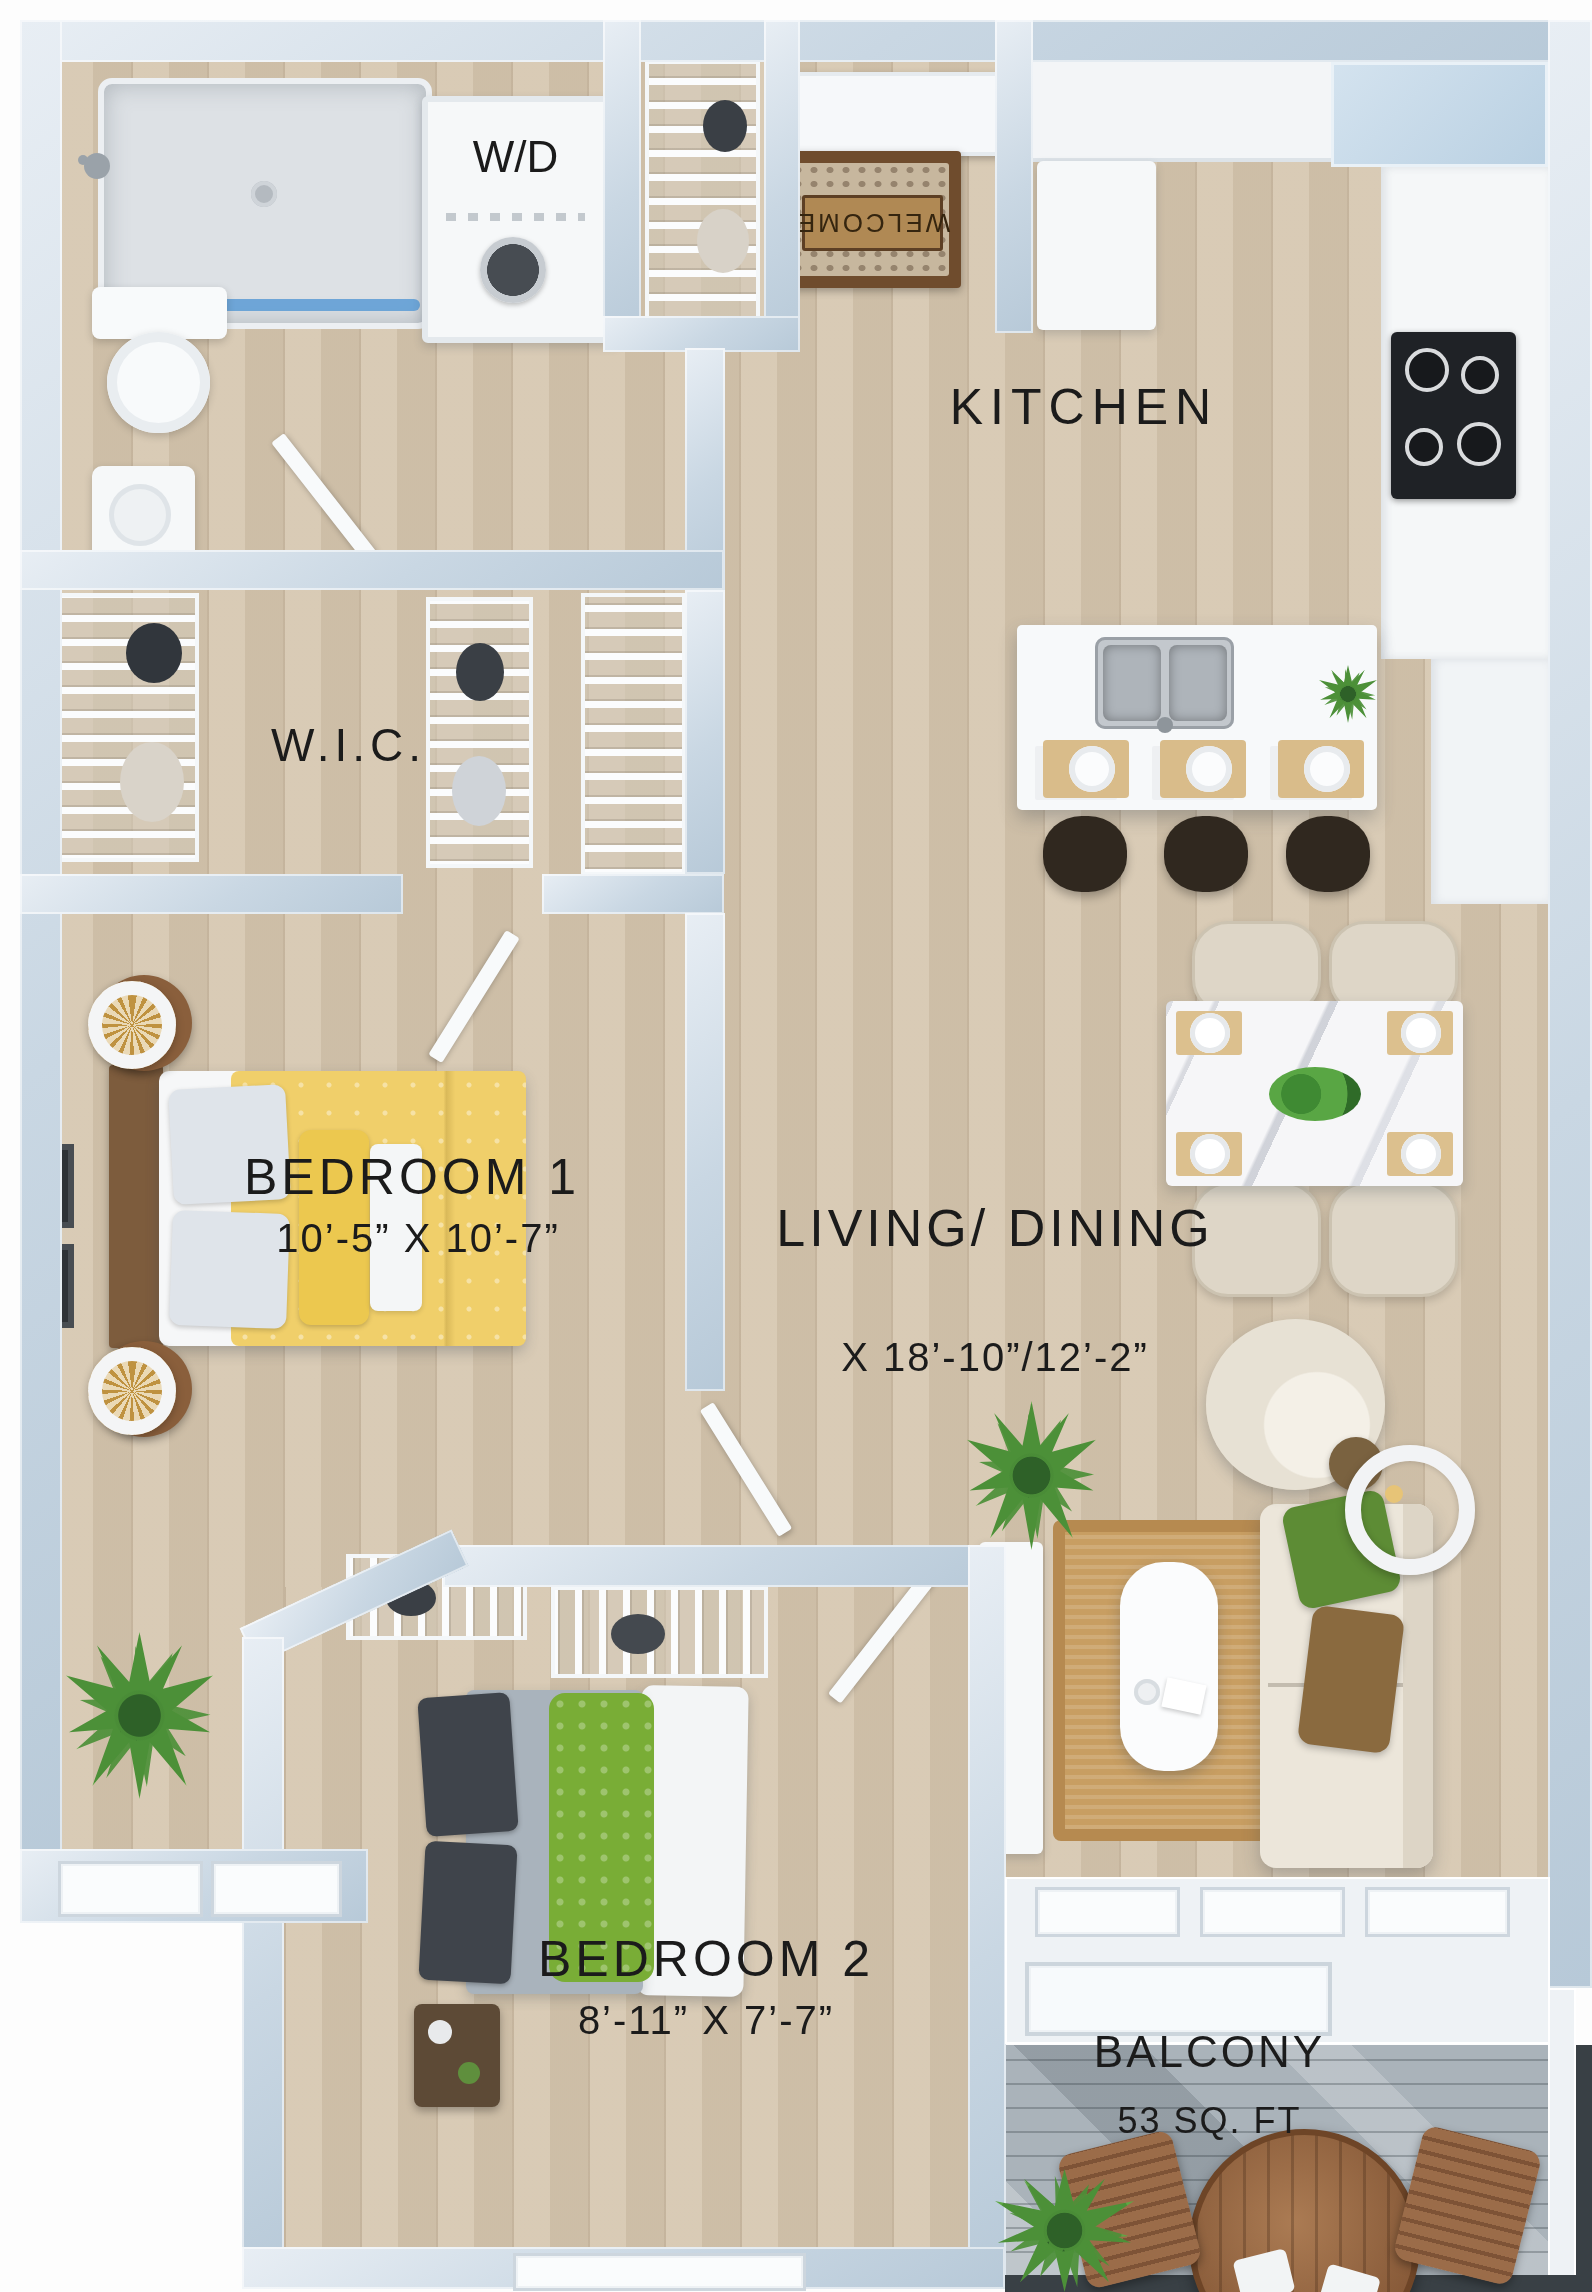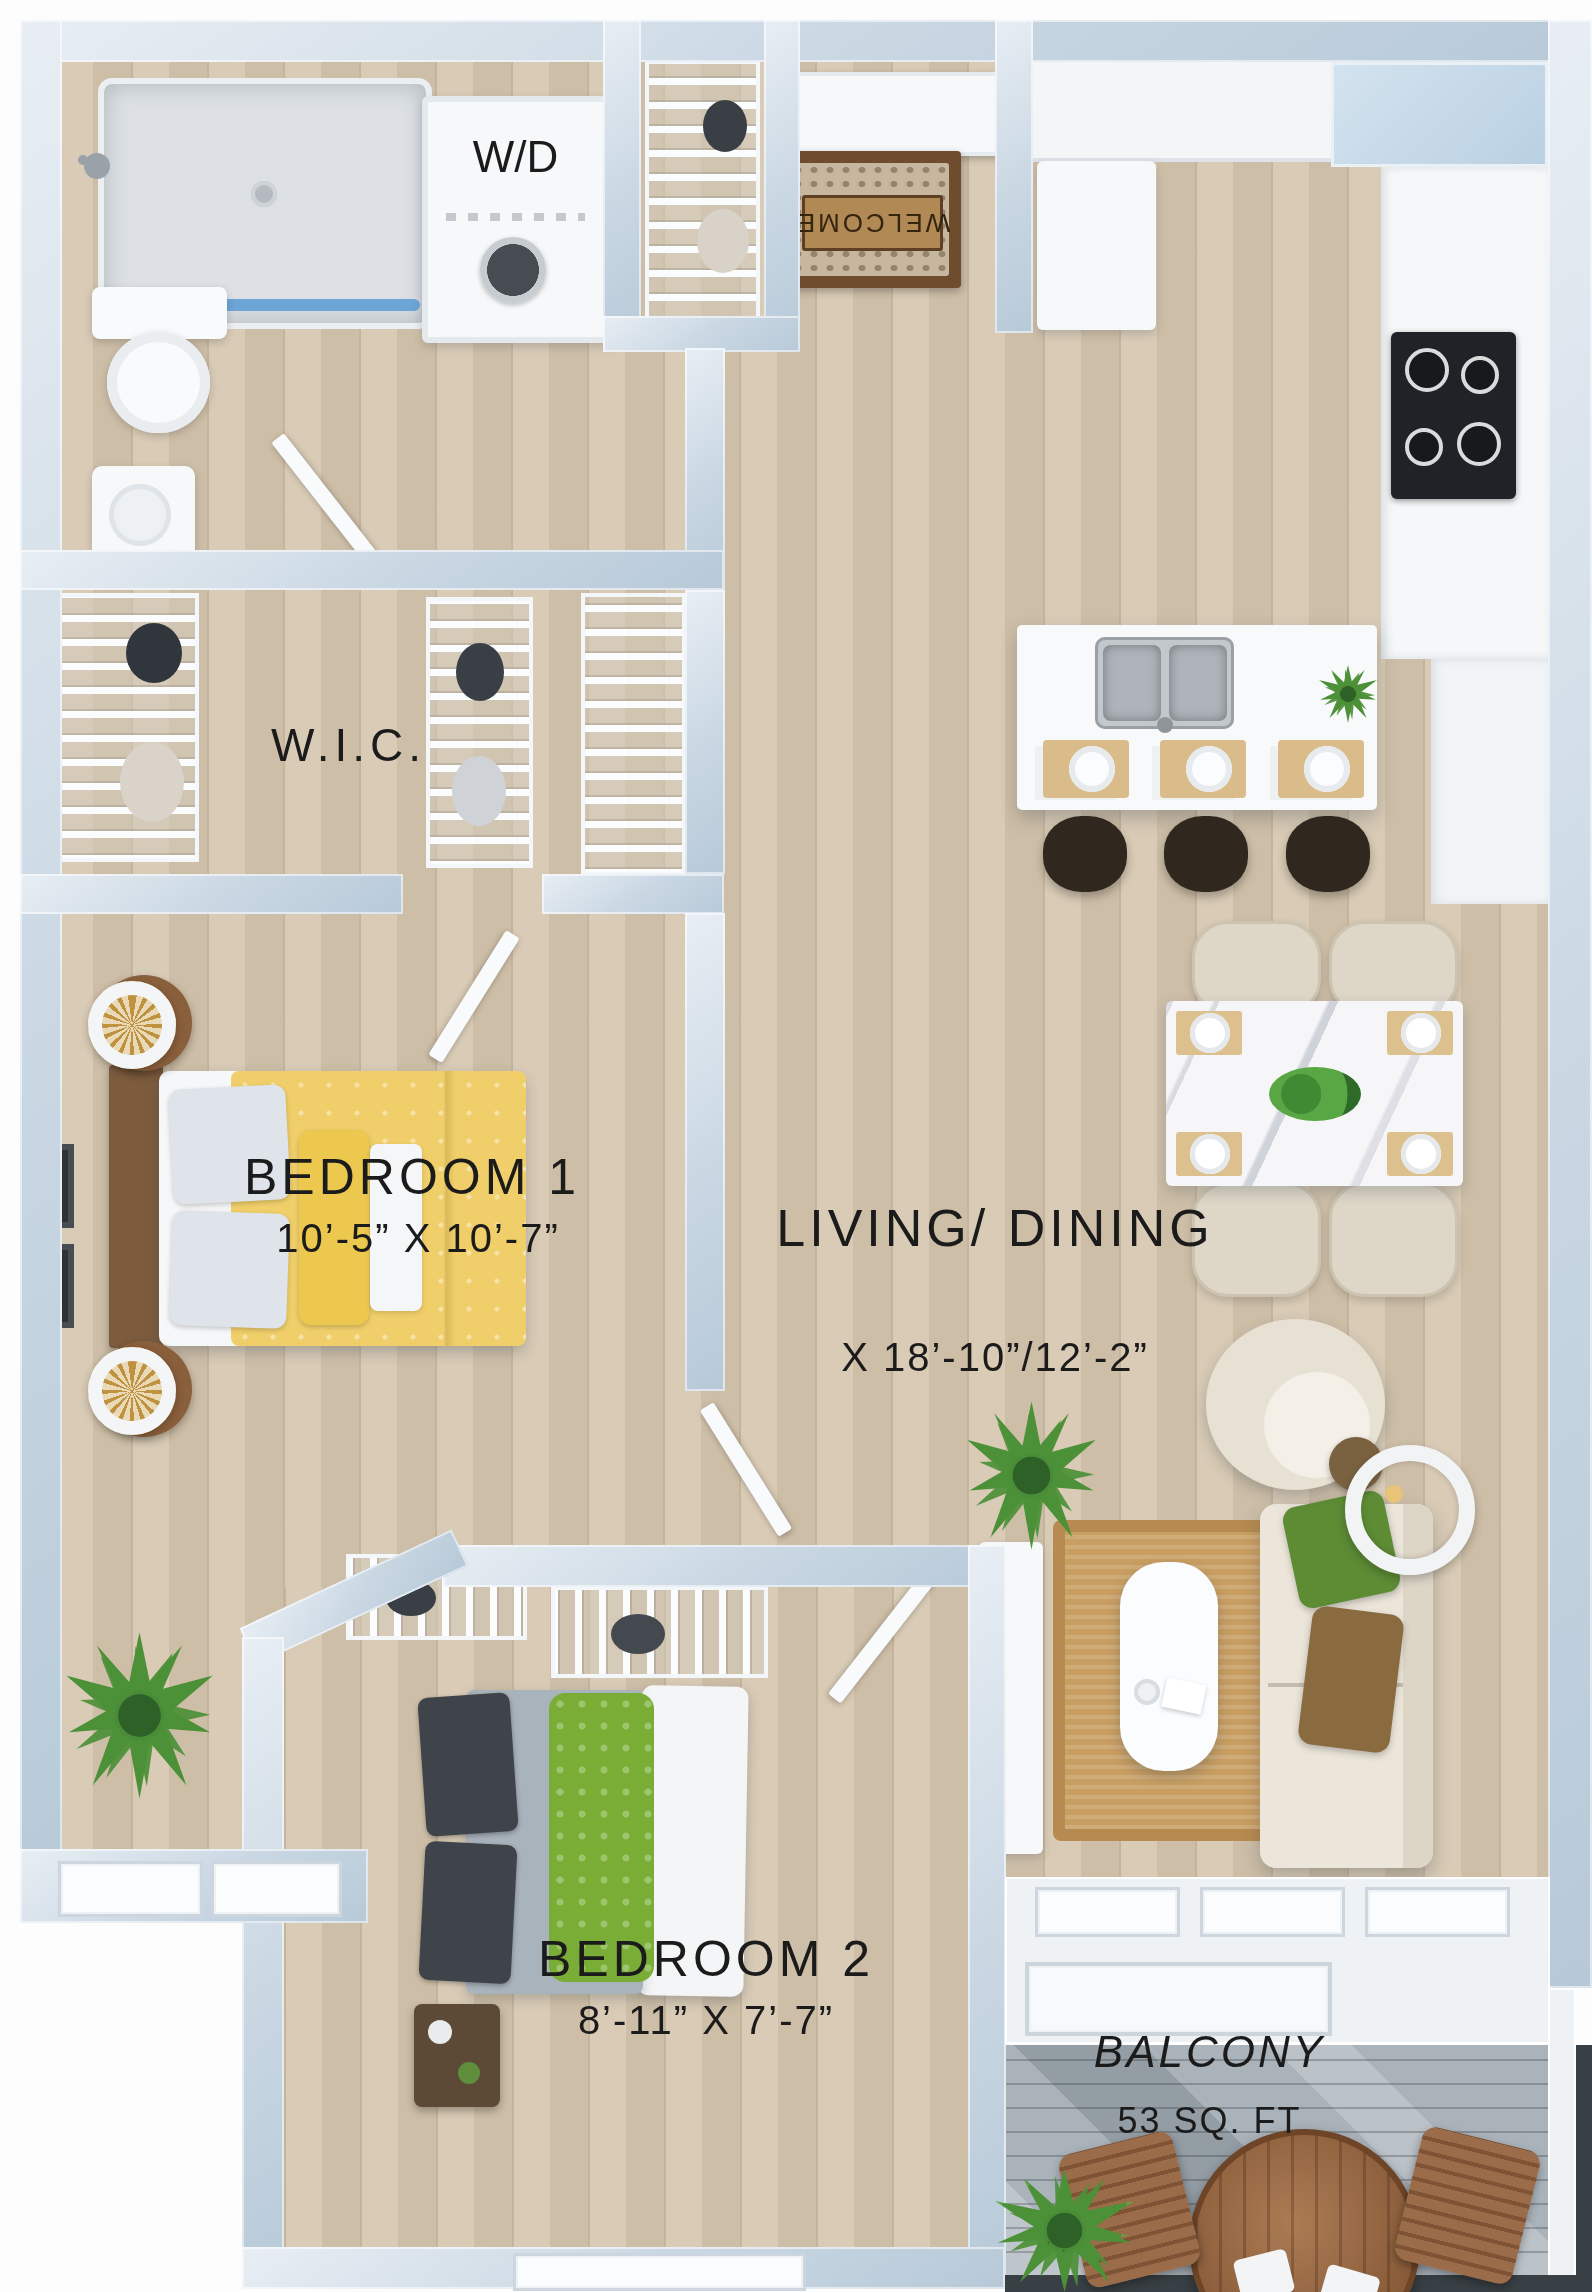--- a/index.html
+++ b/index.html
@@ -243,23 +243,24 @@
   </div>
   <div class="abs bchair" style="left:1071px;top:2141px;width:117px;height:137px;transform:rotate(-14deg);"></div>
   <div class="abs bchair" style="left:1407px;top:2137px;width:121px;height:137px;transform:rotate(14deg);"></div>
   <div class="abs plant" style="left:995px;top:2169px;width:139px;height:123px;">
       <div class="fr"></div>
       <div class="fr fr2"></div>
     </div>
 
   <div class="lbl" style="left:428px;top:133px;width:175px;font-size:44px;">W/D</div>
   <div class="lbl" style="left:254px;top:720px;width:189px;font-size:46px;letter-spacing:5px;">W.I.C.</div>
+  <div class="lbl" style="left:925px;top:380px;width:318px;font-size:50px;letter-spacing:7px;">KITCHEN</div>
   <div class="lbl" style="left:244px;top:1150px;width:328px;font-size:50px;letter-spacing:4px;">BEDROOM 1</div>
   <div class="lbl" style="left:254px;top:1216px;width:328px;font-size:40px;letter-spacing:2px;">10’-5” X 10’-7”</div>
   <div class="lbl" style="left:766px;top:1200px;width:458px;font-size:52px;letter-spacing:4px;">LIVING/ DINING</div>
   <div class="lbl" style="left:776px;top:1335px;width:438px;font-size:40px;letter-spacing:2px;">X 18’-10”/12’-2”</div>
   <div class="lbl" style="left:527px;top:1932px;width:358px;font-size:50px;letter-spacing:4px;">BEDROOM 2</div>
   <div class="lbl" style="left:547px;top:1998px;width:318px;font-size:40px;letter-spacing:2px;">8’-11” X 7’-7”</div>
-  <div class="lbl" style="left:1065px;top:2028px;width:289px;font-size:44px;letter-spacing:3px;font-style:italic;">BALCONY</div>
+  <div class="lbl" style="left:1065px;top:2028px;width:289px;font-size:44px;letter-spacing:3px;">BALCONY</div>
   <div class="lbl" style="left:1080px;top:2101px;width:259px;font-size:36px;letter-spacing:2px;">53 SQ. FT</div>
 
 </div>
 
 
 </body></html>

